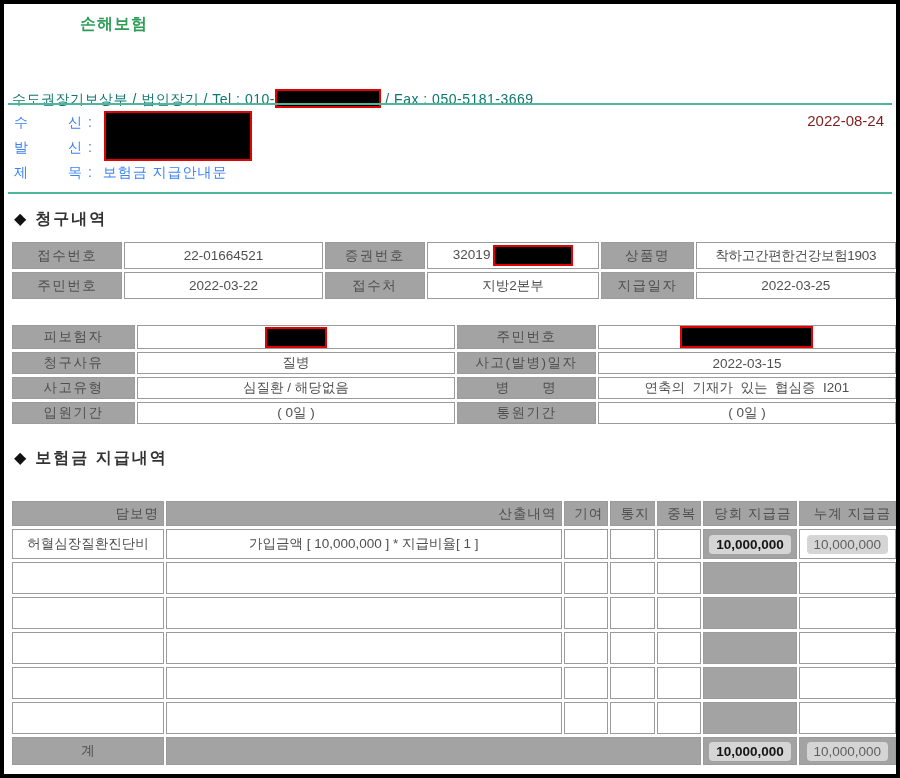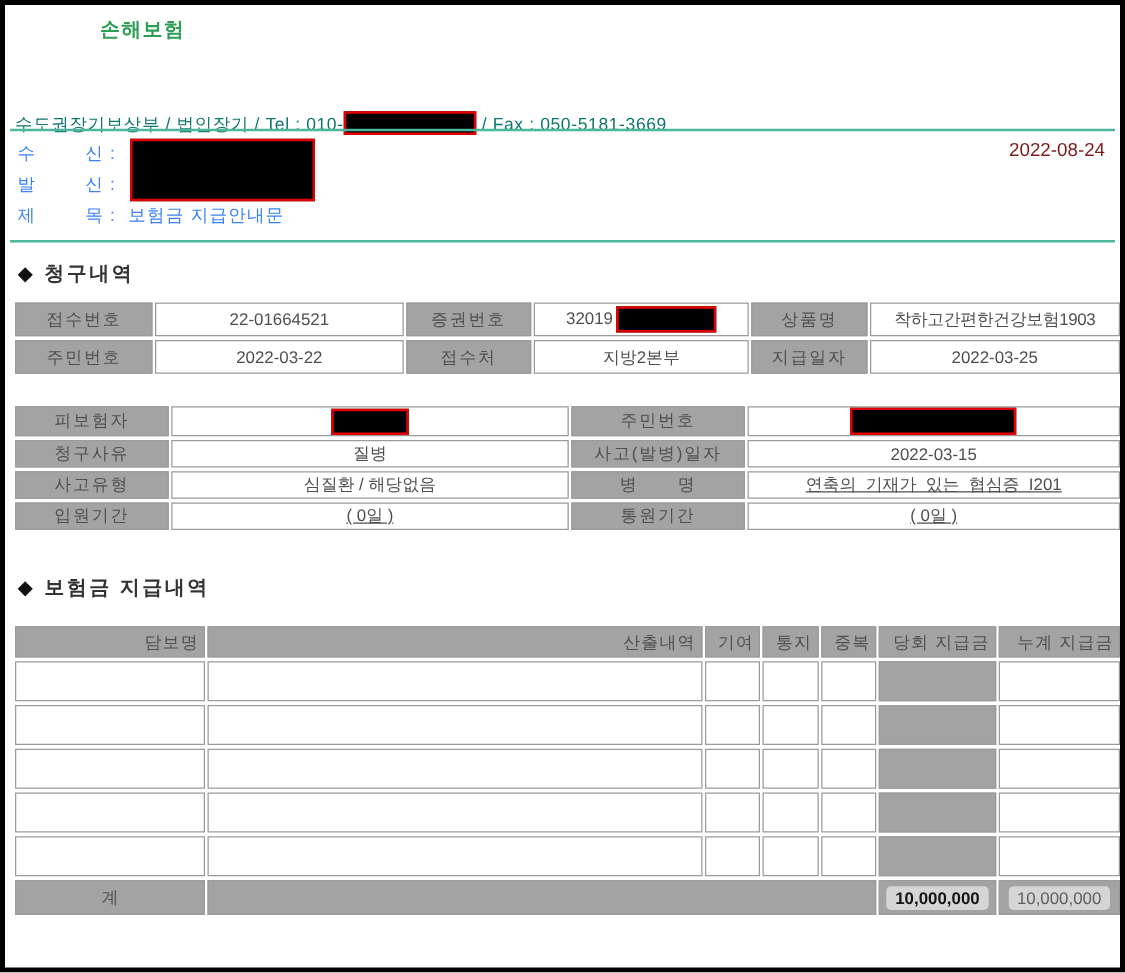--- a/index.html
+++ b/index.html
@@ -6,21 +6,21 @@
   .page {
     position: relative;
     width: 900px; height: 778px;
     box-sizing: border-box;
     border: 4px solid #000;
     background: #fff;
     overflow: hidden;
     font-family: "Liberation Sans", "DejaVu Sans", sans-serif;
     color: #4a4a4a;
   }
-  .pre { white-space: pre; text-decoration: underline; }
+  .pre { white-space: pre; }
 
   
   .logo {
     position: absolute; left: 76px; top: 10px;
     color: #2d9e56; font-weight: bold; font-size: 16px; letter-spacing: 1px;
   }
   .dept-line {
     position: absolute; left: 8px; top: 71px;
     font-size: 14px; letter-spacing: 0.5px; color: #0f766e; white-space: pre; margin-top: 16px;
   }
@@ -44,21 +44,21 @@
   .addr-block { position: absolute; left: 10px; top: 106px; right: 10px; height: 80px; font-size: 14px; }
   .addr-row { height: 25px; line-height: 25px; white-space: pre; color: #3b82f6; letter-spacing: 1px; }
   .doc-date { position: absolute; right: 2px; top: 2px; font-size: 15px; color: #7f1d1d; }
 
   
   .section-title {
     position: absolute; left: 10px;
     font-size: 16px; font-weight: bold; color: #333; letter-spacing: 2px;
   }
   .title-1 { top: 205px; }
-  .title-2 { top: 456px; }
+  .title-2 { top: 444px; }
   .diamond { margin-right: 9px; color: #111; letter-spacing: 0; }
 
   
   table.doc {
     position: absolute; left: 6px;
     border-collapse: separate; border-spacing: 2px 3px;
     table-layout: fixed; width: 888px;
   }
   table.doc td, table.doc th {
     border: 1px solid #9b9b9b;
@@ -191,20 +191,29 @@
         <tr>
       <th class="mint">담보명</th>
       <th class="mint">산출내역</th>
       <th class="mint">기여</th>
       <th class="mint">통지</th>
       <th class="mint">중복</th>
       <th class="mint">당회 지급금</th>
       <th class="mint">누계 지급금</th>
     </tr>
     <tr>
+      <td class="r-data lft">허혈심장질환진단비</td>
+      <td class="r-data lft pre">가입금액 [ 10,000,000 ] * 지급비율[ 1 ]</td>
+      <td class="r-data"></td>
+      <td class="r-data"></td>
+      <td class="r-data"></td>
+      <td class="r-data mint ctr"><span class="chip chip-cur">10,000,000</span></td>
+      <td class="r-data ctr"><span class="chip chip-cum">10,000,000</span></td>
+    </tr>
+    <tr>
       <td class="r-empty"></td>
           <td class="r-empty"></td>
           <td class="r-empty"></td>
           <td class="r-empty"></td>
           <td class="r-empty"></td>
           <td class="r-empty mint"></td>
           <td class="r-empty"></td>
     </tr>
     <tr>
       <td class="r-empty"></td>

